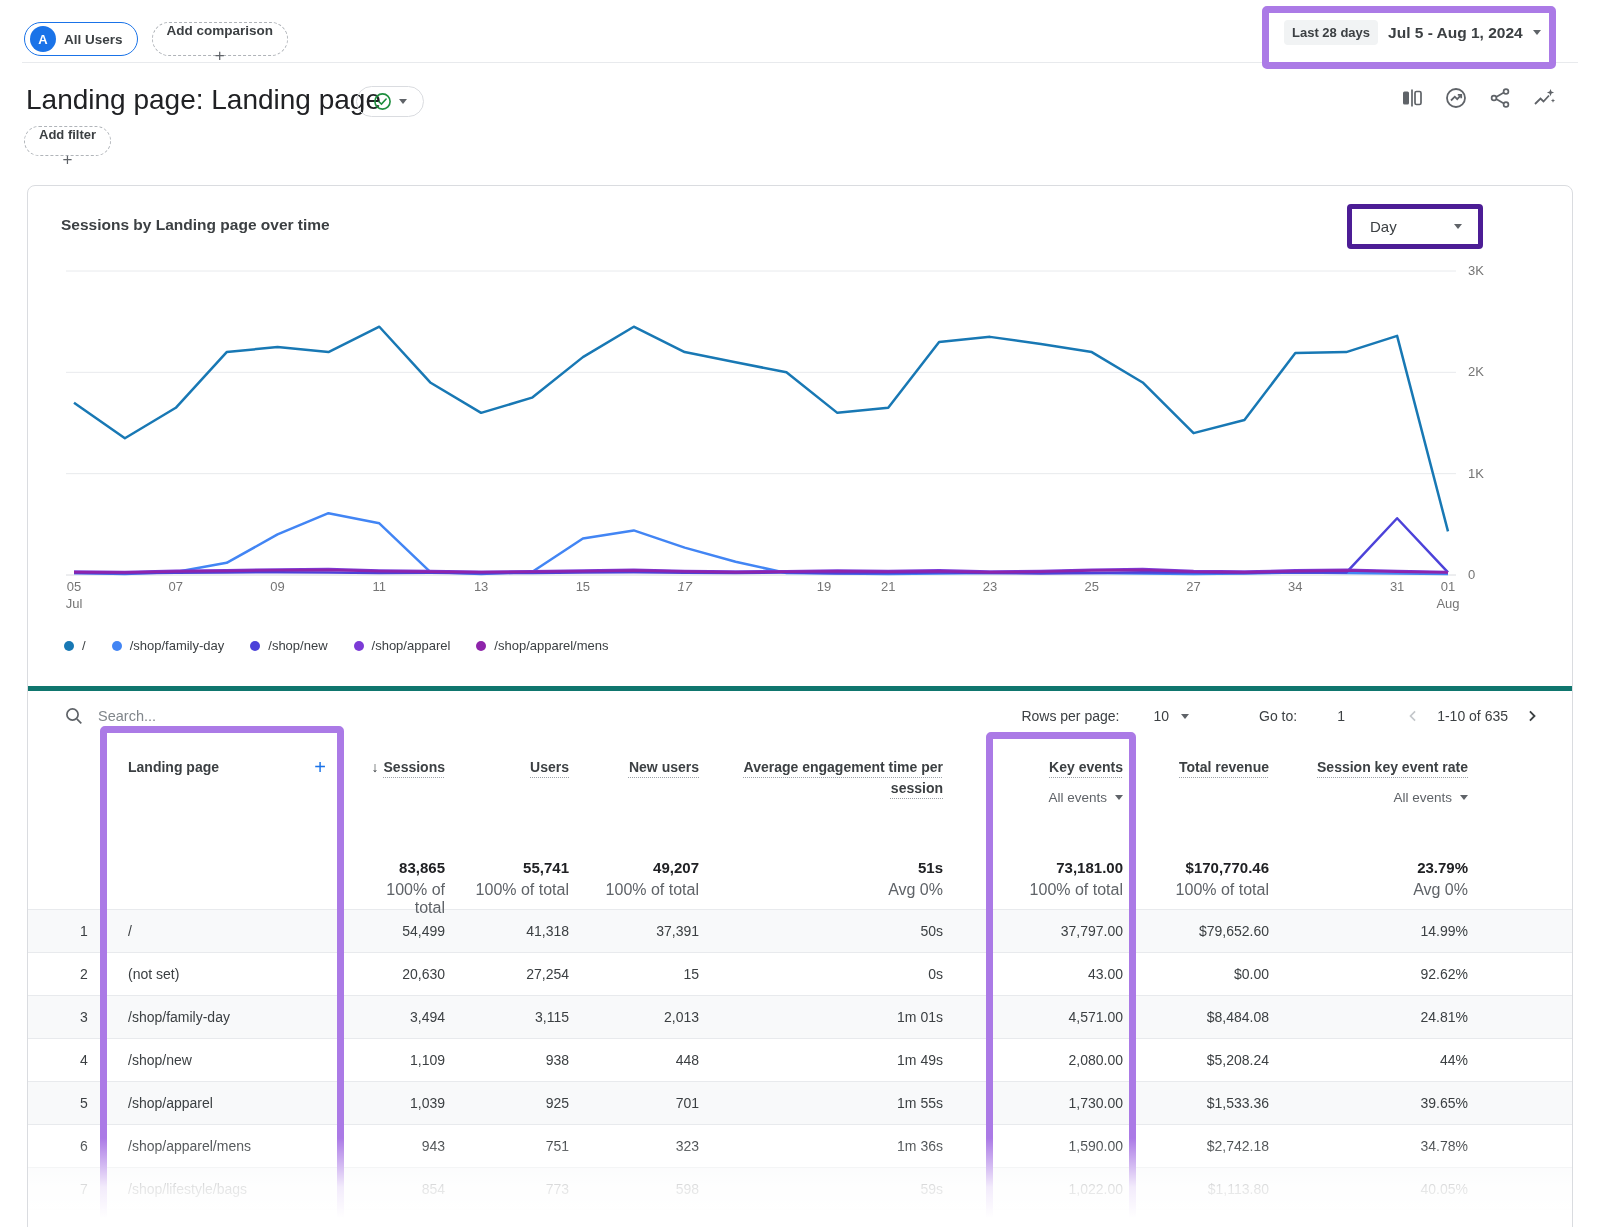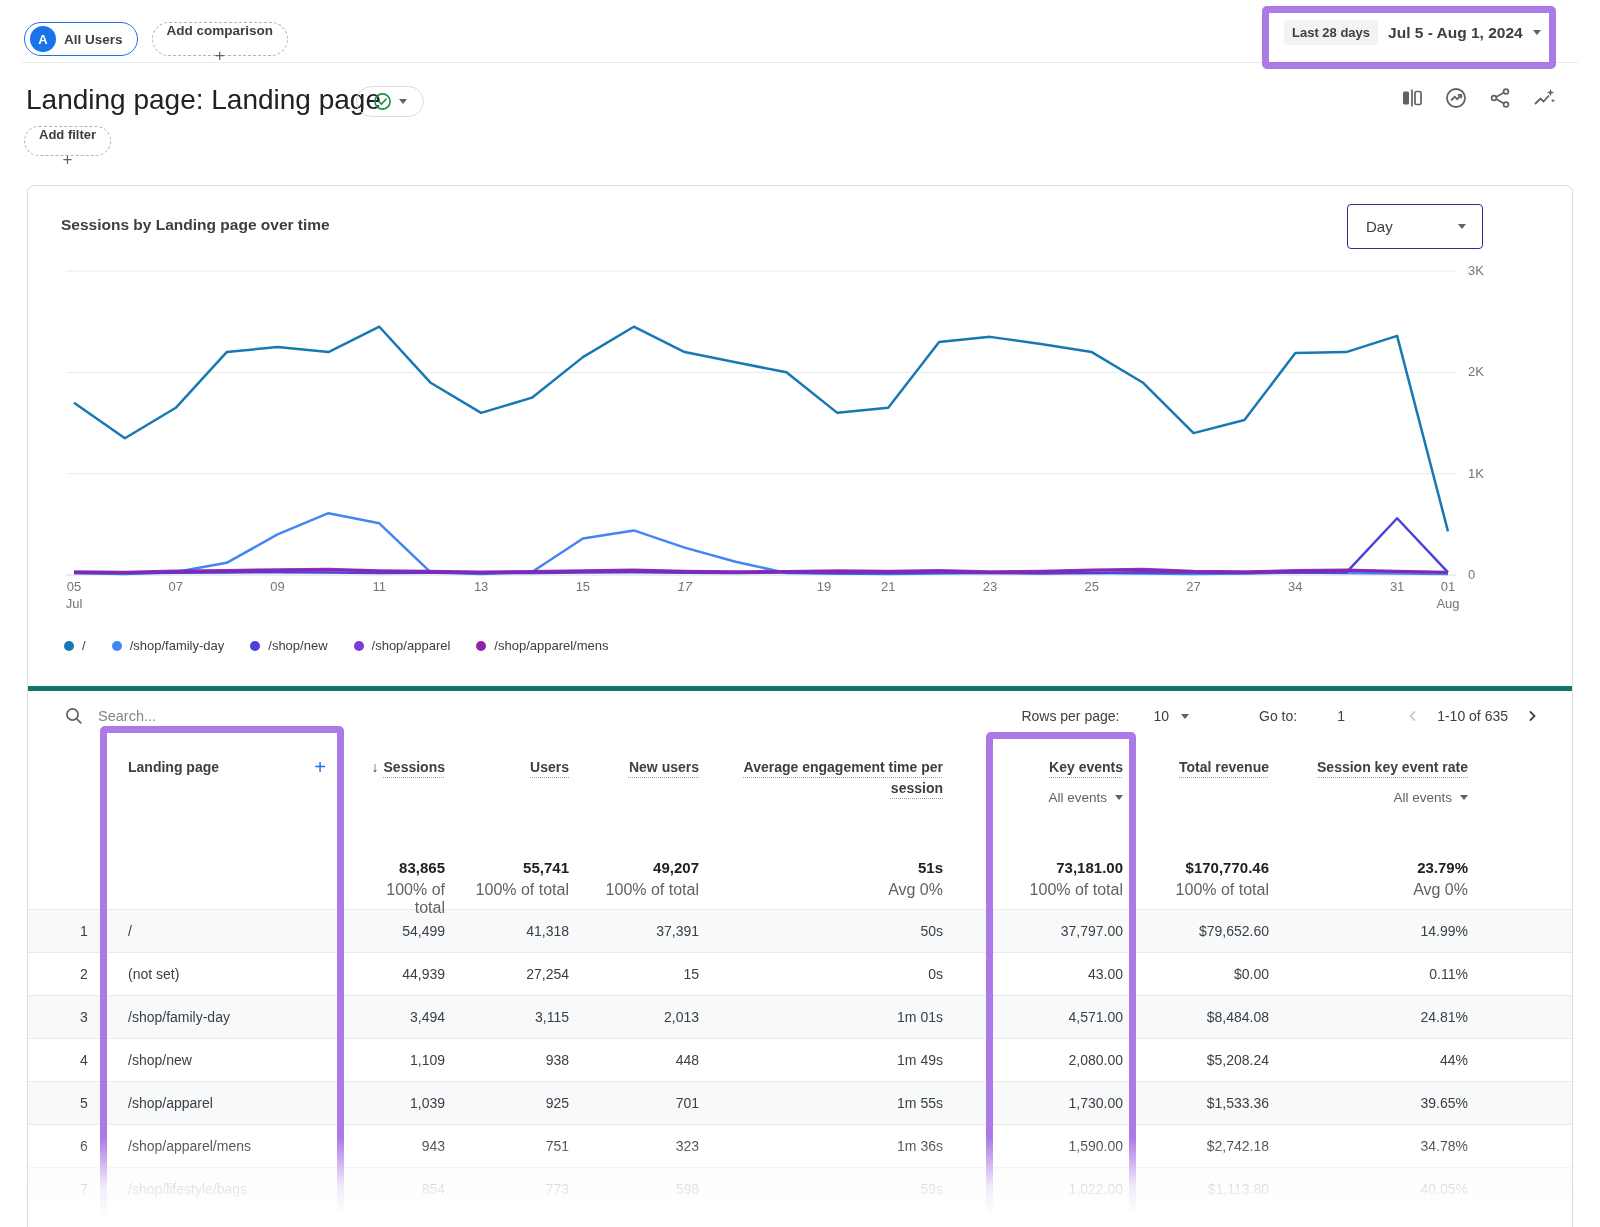--- a/index.html
+++ b/index.html
@@ -35,21 +35,21 @@
   .tb-icon { width:24px; height:24px; cursor:pointer; }
   .add-filter-wrap { top:126px; left:24px; }
 
   .caret { width:0; height:0; border-left:4.5px solid transparent; border-right:4.5px solid transparent;
     border-top:5.5px solid #5f6368; display:inline-block; }
 
   
   .card { top:185px; left:27px; width:1546px; height:1060px; border:1px solid #dadce0;
     border-radius:8px; background:#fff; }
   .chart-title { top:30px; left:33px; font-size:15.5px; font-weight:bold; color:#3c4043; }
-  .day-select { top:18px; left:1319px; width:136px; height:45px; border:1px solid #4c1d95;
+  .day-select { top:18px; left:1319px; width:136px; height:45px; border:5px solid #4c1d95;
     border-radius:4px; display:flex; align-items:center; justify-content:space-between;
     padding:0 16px 0 18px; font-size:15px; color:#3c4043; cursor:pointer; }
 
   .chart-plot { top:77px; left:38px; width:1390px; height:322px; }
   .y-labels { top:77px; left:1440px; width:40px; height:322px; }
   .y-label { position:absolute; font-size:13px; color:#757575; }
   .x-labels { top:392px; left:38px; width:1400px; height:40px; }
   .x-tick { position:absolute; width:44px; text-align:center; font-size:13px; color:#757575; line-height:17px; }
   .legend { top:452px; left:36px; display:flex; gap:26px; align-items:center; }
   .legend-item { display:flex; align-items:center; gap:8px; font-size:13px; color:#3c4043; }
@@ -362,27 +362,27 @@
           <div class="td metric">41,318</div>
           <div class="td metric">37,391</div>
           <div class="td metric">50s</div>
           <div class="td metric">37,797.00</div>
           <div class="td metric">$79,652.60</div>
           <div class="td metric last">14.99%</div>
         </div>
         <div class="trow trow-data">
           <div class="td num">2</div>
           <div class="td dim">(not set)</div>
-          <div class="td metric">44,939</div>
+          <div class="td metric">20,630</div>
           <div class="td metric">27,254</div>
           <div class="td metric">15</div>
           <div class="td metric">0s</div>
           <div class="td metric">43.00</div>
           <div class="td metric">$0.00</div>
-          <div class="td metric last">0.11%</div>
+          <div class="td metric last">92.62%</div>
         </div>
         <div class="trow trow-data alt">
           <div class="td num">3</div>
           <div class="td dim">/shop/family-day</div>
           <div class="td metric">3,494</div>
           <div class="td metric">3,115</div>
           <div class="td metric">2,013</div>
           <div class="td metric">1m 01s</div>
           <div class="td metric">4,571.00</div>
           <div class="td metric">$8,484.08</div>

